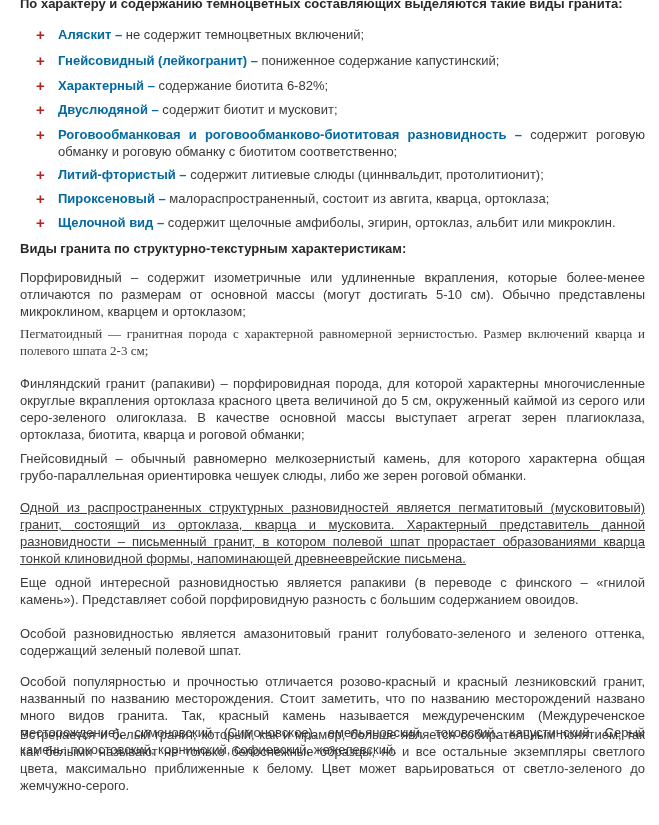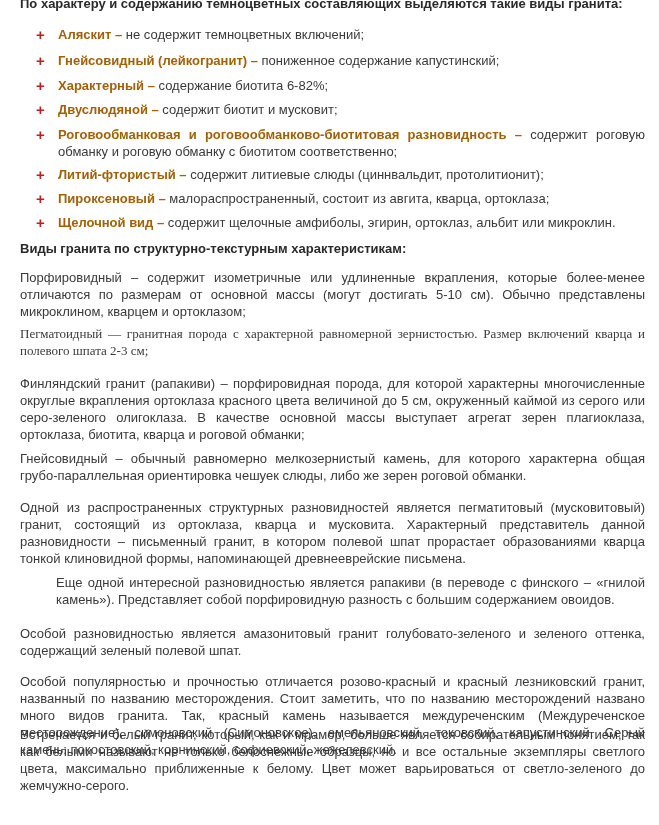--- a/index.html
+++ b/index.html
@@ -14,21 +14,21 @@
   .heading {
     position: absolute; left: 20px; right: 8px;
     font-weight: bold; color: #2a2a2a; font-size: 13px;
   }
   .list { position: absolute; left: 0; top: 0; width: 659px; margin: 0; padding: 0; list-style: none; }
   .li { position: absolute; left: 58px; right: 14px; }
   .plus {
     position: absolute; left: -22px; top: 0;
     color: #b3231f; font-weight: bold; font-size: 15px;
   }
-  .term { font-weight: bold; color: #a16207; }
+  .term { font-weight: bold; color: #0369a1; }
   .justify { text-align: justify; }
   .para { position: absolute; left: 20px; right: 14px; text-align: justify; }
 </style>
 </head>
 <body>
 
 <div class="page">
 
   <div class="heading" style="top:-5px;">По характеру и содержанию темноцветных составляющих выделяются такие виды гранита:</div>
 
@@ -66,19 +66,19 @@
       <span class="term">Щелочной вид –</span><span> содержит щелочные амфиболы, эгирин, ортоклаз, альбит или микроклин.</span>
     </li>
   </ul>
 
   <div class="heading" style="top:240px;">Виды гранита по структурно-текстурным характеристикам:</div>
 
   <p class="para" style="top:256px;">Порфировидный – содержит изометричные или удлиненные вкрапления, которые более-менее отличаются по размерам от основной массы (могут достигать 5-10 см). Обычно представлены микроклином, кварцем и ортоклазом;</p>
   <p class="para" style="top:312px;font-family:Liberation Serif, serif;">Пегматоидный — гранитная порода с характерной равномерной зернистостью. Размер включений кварца и полевого шпата 2-3 см;</p>
   <p class="para" style="top:362px;">Финляндский гранит (рапакиви) – порфировидная порода, для которой характерны многочисленные округлые вкрапления ортоклаза красного цвета величиной до 5 см, окруженный каймой из серого или серо-зеленого олигоклаза. В качестве основной массы выступает агрегат зерен плагиоклаза, ортоклаза, биотита, кварца и роговой обманки;</p>
   <p class="para" style="top:437px;">Гнейсовидный – обычный равномерно мелкозернистый камень, для которого характерна общая грубо-параллельная ориентировка чешуек слюды, либо же зерен роговой обманки.</p>
-  <p class="para" style="top:486px;">Одной из распространенных структурных разновидностей является пегматитовый (мусковитовый) гранит, состоящий из ортоклаза, кварца и мусковита. Характерный представитель данной разновидности – письменный гранит, в котором полевой шпат прорастает образованиями кварца тонкой клиновидной формы, напоминающей древнееврейские письмена.</p>
-  <p class="para" style="top:561px;margin-left:36px;">Еще одной интересной разновидностью является рапакиви (в переводе с финского – «гнилой камень»). Представляет собой порфировидную разность с большим содержанием овоидов.</p>
+  <p class="para" style="top:486px;text-decoration:underline;">Одной из распространенных структурных разновидностей является пегматитовый (мусковитовый) гранит, состоящий из ортоклаза, кварца и мусковита. Характерный представитель данной разновидности – письменный гранит, в котором полевой шпат прорастает образованиями кварца тонкой клиновидной формы, напоминающей древнееврейские письмена.</p>
+  <p class="para" style="top:561px;">Еще одной интересной разновидностью является рапакиви (в переводе с финского – «гнилой камень»). Представляет собой порфировидную разность с большим содержанием овоидов.</p>
   <p class="para" style="top:612px;">Особой разновидностью является амазонитовый гранит голубовато-зеленого и зеленого оттенка, содержащий зеленый полевой шпат.</p>
   <p class="para" style="top:660px;">Особой популярностью и прочностью отличается розово-красный и красный лезниковский гранит, названный по названию месторождения. Стоит заметить, что по названию месторождений названо много видов гранита. Так, красный камень называется междуреченским (Междуреченское месторождение), симоновский (Симоновское), емельяновский, токовский, капустинский. Серый камень: покостовский, корнинский, софиевский, жежелевский.</p>
   <p class="para" style="top:713px;">Встречается и белый гранит, который, как и мрамор, больше является собирательным понятием, так как белыми называют не только белоснежные образцы, но и все остальные экземпляры светлого цвета, максимально приближенные к белому. Цвет может варьироваться от светло-зеленого до жемчужно-серого.</p>
 
 </div>
 
 </body></html>

